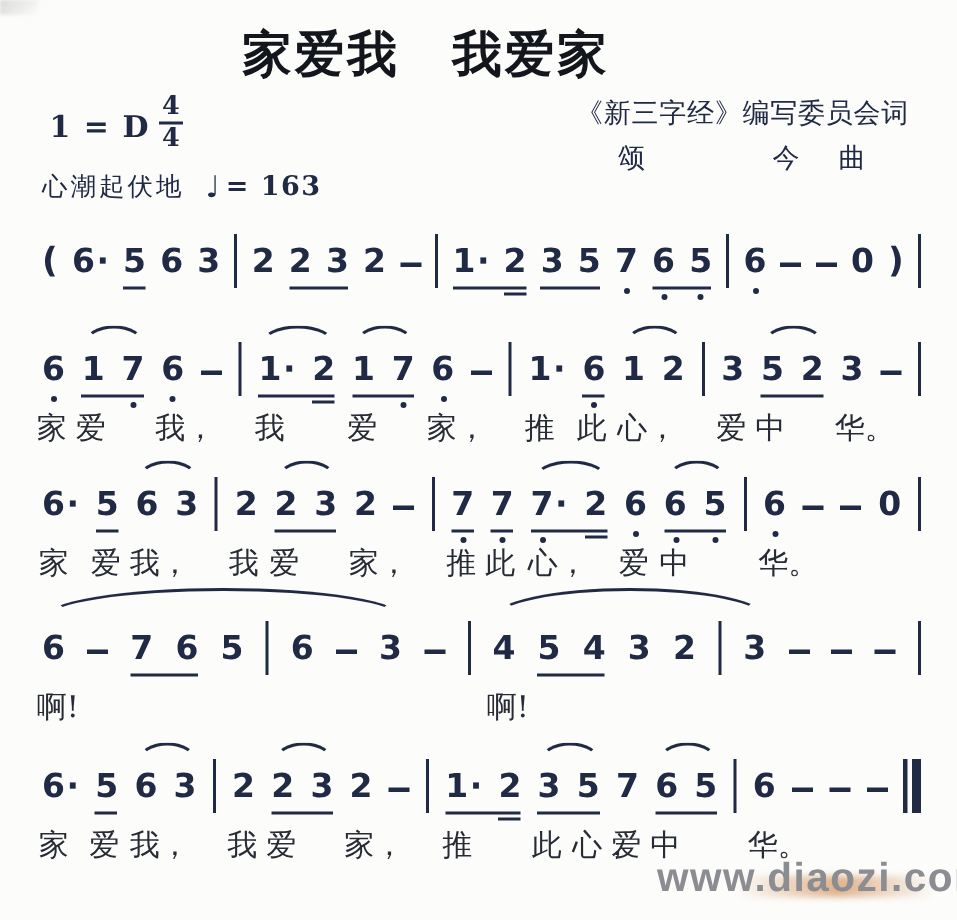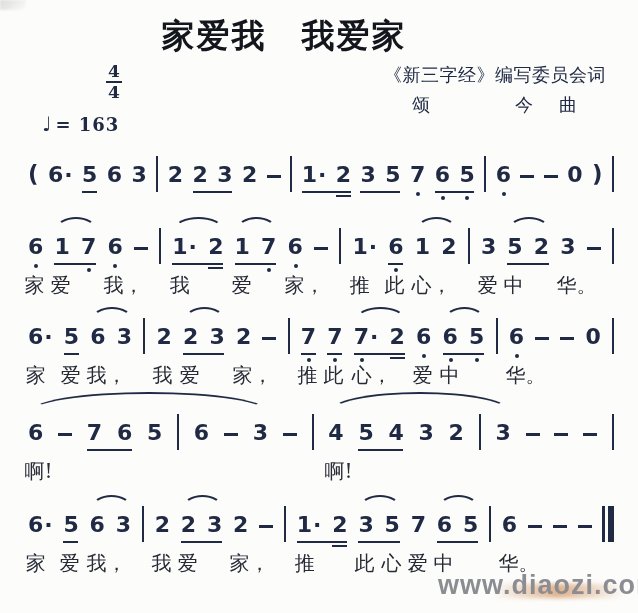--- a/index.html
+++ b/index.html
@@ -58,30 +58,32 @@
     background:linear-gradient(90deg,rgba(205,125,55,0),rgba(200,115,45,.55),rgba(205,125,55,0)); filter:blur(2px); }
 </style>
 </head>
 <body>
 
 <div class="page">
   <div class="corner-smudge"></div>
 
   <h1 class="title">家爱我　我爱家</h1>
 
+  <span class="key">1 = D</span>
   <span class="timesig">
     <span class="tnum">4</span>
     <span class="ts-line"></span>
     <span class="tnum">4</span>
   </span>
   <span class="lyricist">《新三字经》编写委员会词</span>
   <span class="comp-first">颂</span>
   <span class="comp-rest">今　曲</span>
 
   <div class="tempo-row">
+    <span class="expression">心潮起伏地</span>
     <span class="tempo-note">♩</span>
     <span class="tempo-eq">= 163</span>
   </div>
 
   <div id="score">
       <div class="score-line" data-line="0">
         <div class="notes">
           <div class="paren">(</div>
           <div class="cell">
             <span class="n">6</span>

